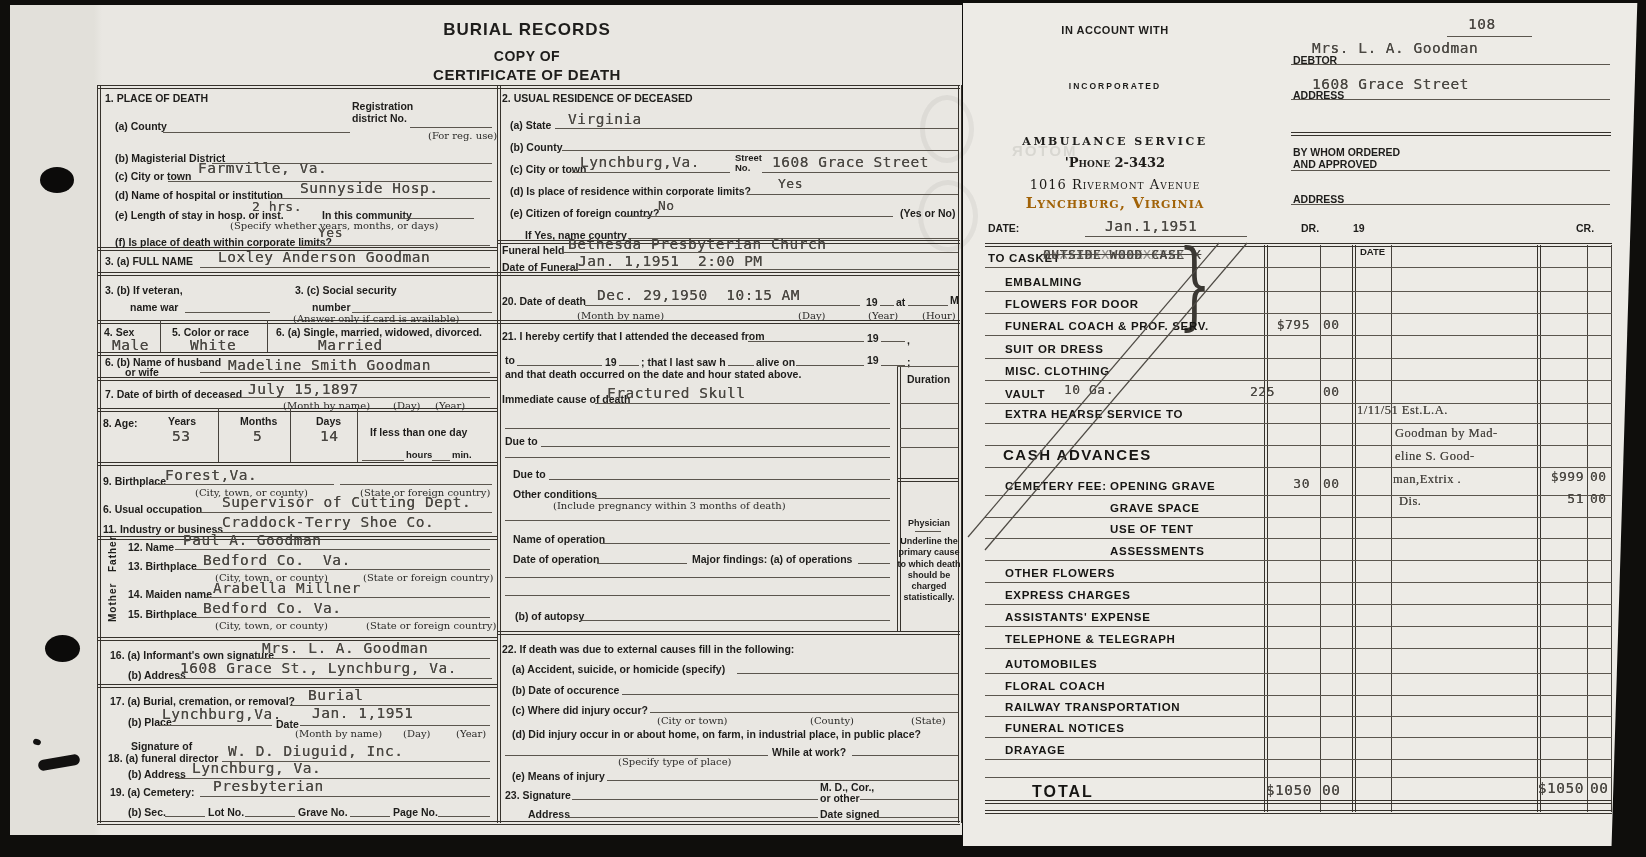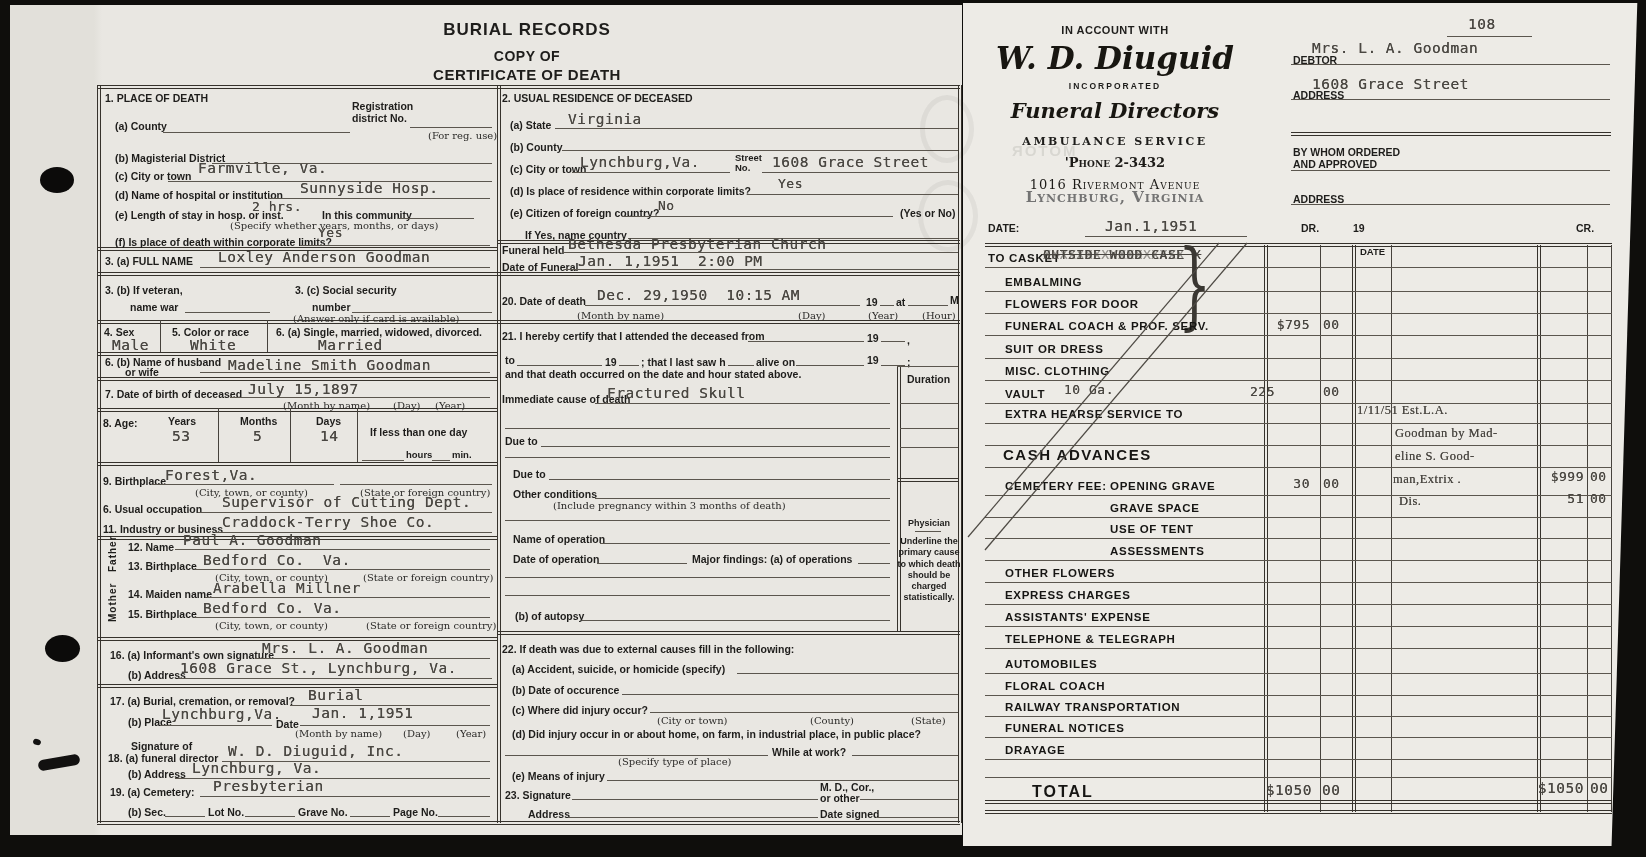--- a/index.html
+++ b/index.html
@@ -346,27 +346,25 @@
   <div class="rl" style="left:572px;top:799px;width:246px"></div>
   <span class="lb" style="left:820px;top:781px">M. D., Cor.,</span>
   <span class="lb" style="left:820px;top:792px">or other</span>
   <div class="rl" style="left:860px;top:799px;width:98px"></div>
   <span class="lb" style="left:528px;top:808px">Address</span>
   <div class="rl" style="left:568px;top:817px;width:250px"></div>
   <span class="lb" style="left:820px;top:808px">Date signed</span>
   <div class="rl" style="left:877px;top:817px;width:81px"></div>
 
   <span class="lb ctr" style="left:975px;top:24px;width:280px;font-size:11px;letter-spacing:.5px">IN ACCOUNT WITH</span>
-  <span class="script ctr" style="position:absolute;left:975px;top:40px;width:280px;font-size:31px;color:#181611">W. D. Diuguid</span>
   <span class="lb ctr" style="left:975px;top:82px;width:280px;font-size:8.5px;letter-spacing:2px">INCORPORATED</span>
-  <span class="script ctr" style="position:absolute;left:975px;top:98px;width:280px;font-size:21px;color:#181611">Funeral Directors</span>
   <span class="lb ctr" style="left:975px;top:136px;width:280px;font-size:11px;letter-spacing:2.5px;font-family:'DejaVu Serif',serif">AMBULANCE SERVICE</span>
   <span class="scaps ctr" style="position:absolute;left:975px;top:155px;width:280px;font-size:13px;font-weight:bold;color:#1c1a17">'Phone 2-3432</span>
   <span class="scaps ctr" style="position:absolute;left:975px;top:177px;width:280px;font-size:13px;letter-spacing:1px;color:#1c1a17">1016 Rivermont Avenue</span>
-  <span class="scaps ctr" style="position:absolute;left:975px;top:188px;width:280px;font-size:15px;letter-spacing:1px;font-weight:bold;color:#737373">Lynchburg, Virginia</span>
+  <span class="scaps ctr" style="position:absolute;left:975px;top:194px;width:280px;font-size:15px;letter-spacing:1px;font-weight:bold;color:#a16207">Lynchburg, Virginia</span>
 
   <span class="tw tw2" style="left:1468px;top:16px">108</span>
   <div class="rl" style="left:1447px;top:36px;width:85px"></div>
   <span class="tw tw2" style="left:1312px;top:40px">Mrs. L. A. Goodman</span>
   <span class="lb" style="left:1293px;top:54px">DEBTOR</span>
   <div class="rl" style="left:1291px;top:64px;width:319px"></div>
   <span class="tw tw2" style="left:1312px;top:76px">1608 Grace Street</span>
   <span class="lb" style="left:1293px;top:89px">ADDRESS</span>
   <div class="rl" style="left:1291px;top:99px;width:319px"></div>
   <div class="rl2" style="left:1291px;top:132px;width:320px"></div>

